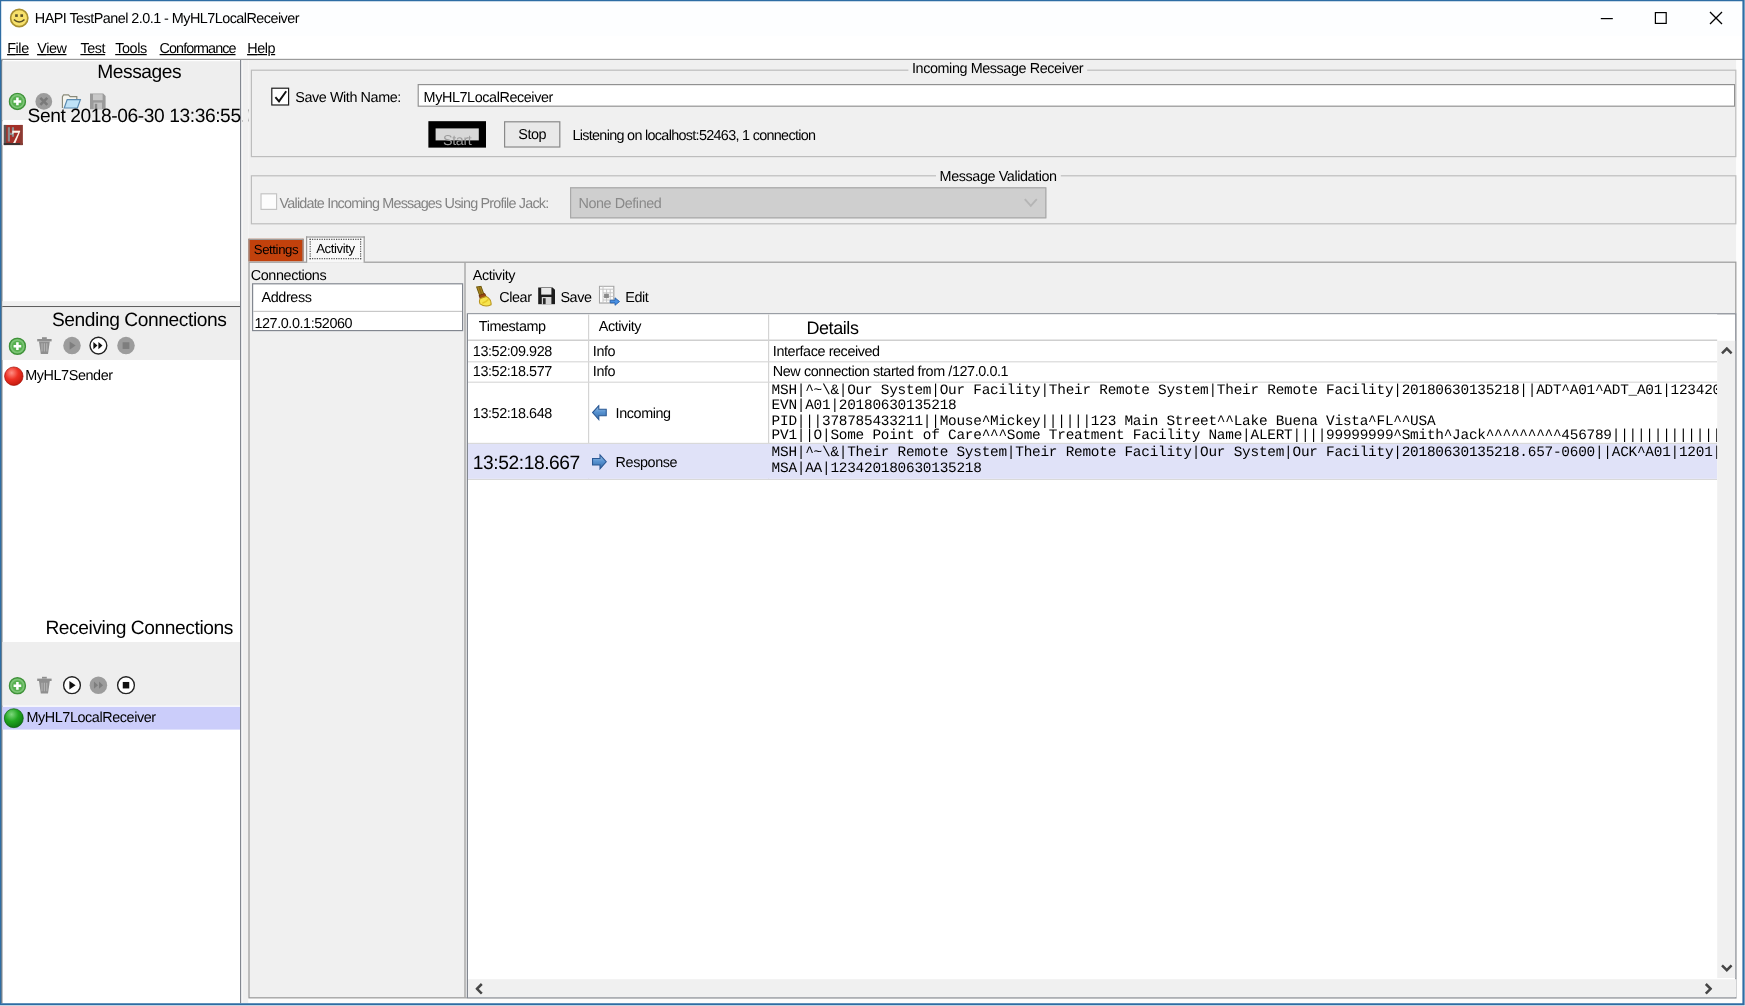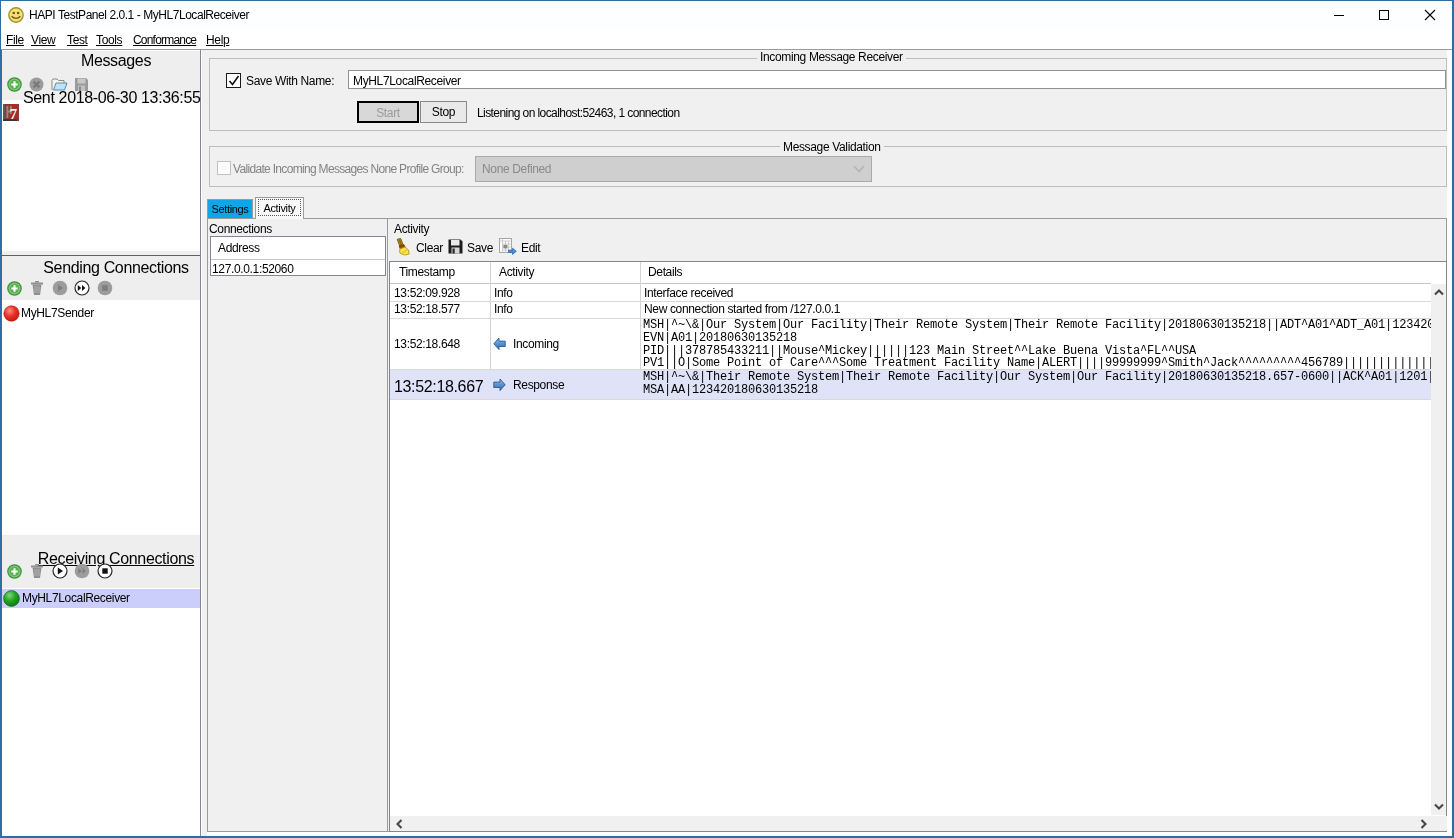--- a/index.html
+++ b/index.html
@@ -142,21 +142,21 @@
     <stop offset="0" stop-color="#ff8f84"></stop>
         <stop offset="0.45" stop-color="#ee3124"></stop>
         <stop offset="1" stop-color="#b81408"></stop>
   </radialGradient>
     </defs>
   <circle cx="8.5" cy="8.5" r="7.7" fill="url(#rs)" stroke="#a61208" stroke-width="0.6"></circle>
 </svg>
 <div class="abs" style="left:21px;top:306px;font-size:12px;letter-spacing:-0.35px">MyHL7Sender</div>
 
 <div class="sect-head" style="left:2px;top:535px;height:53px"></div>
-<div class="sect-title" style="left:2px;top:550px;text-decoration:underline;">Receiving Connections</div>
+<div class="sect-title" style="left:2px;top:515px;">Receiving Connections</div>
 
 <svg class="abs" style="left:7px;top:564px" width="15" height="15" viewBox="0 0 15 15">
   <circle cx="7.5" cy="7.5" r="6.7" fill="#7cc576" stroke="#3f9239" stroke-width="1.2"></circle>
   <circle cx="7.5" cy="7.5" r="4.6" fill="#57b050"></circle>
   <path d="M7.5 4.3 V10.7 M4.3 7.5 H10.7" stroke="#fff" stroke-width="2.1"></path>
 </svg>
 <svg class="abs" style="left:29px;top:563px" width="16" height="16" viewBox="0 0 16 16">
   <path d="M3.5 4.5 L5 15 H11 L12.5 4.5 Z" fill="#8f8f8f"></path>
   <rect x="2" y="2.5" width="12" height="2" fill="#8f8f8f"></rect>
   <rect x="6" y="1" width="4" height="1.5" fill="#8f8f8f"></rect>
@@ -198,35 +198,35 @@
 
 <div class="abs" style="left:226px;top:73px;width:15px;height:15px;background:#fff;border:1.5px solid #1a1a1a"></div>
 <svg class="abs" style="left:228px;top:75px" width="12" height="12" viewBox="0 0 12 12">
   <path d="M1.5 6 L4.5 9.5 L10.5 1" fill="none" stroke="#111" stroke-width="1.6"></path>
 </svg>
 <div class="abs" style="left:246px;top:74px;font-size:12px;letter-spacing:-0.35px">Save With Name:</div>
 
 <div class="abs" style="left:348px;top:70px;width:1098px;height:19px;background:#fff;border:1px solid #919191"></div>
 <div class="abs" style="left:353px;top:74px;font-size:12px;letter-spacing:-0.35px">MyHL7LocalReceiver</div>
 
-<div class="btn" style="left:357px;top:101px;width:62px;height:22px;background:#d8d8d8;border:2px solid #000000;color:#9b9b9b;line-height:20px">Start</div>
+<div class="btn" style="left:357px;top:101px;width:48px;height:22px;background:#d8d8d8;border:6px solid #000000;color:#9b9b9b;line-height:20px">Start</div>
 <div class="btn" style="left:420px;top:101px;width:47px;height:22px;background:#e9e9e9;border:1px solid #8a8a8a;line-height:20px">Stop</div>
 <div class="abs" style="left:477px;top:106px;font-size:12px;letter-spacing:-0.58px">Listening on localhost:52463, 1 connection</div>
 
 <div class="gbox" style="left:209px;top:146px;width:1238px;height:41px"></div>
 <div class="gtitle" style="left:780px;top:140px">Message Validation</div>
 <div class="abs" style="left:217px;top:161px;width:14px;height:14px;background:#fcfcfc;border:1px solid #c3c3c3"></div>
-<div class="abs" style="left:233px;top:162px;color:#838383;font-size:12px;letter-spacing:-0.68px">Validate Incoming Messages None Profile Group:</div>
+<div class="abs" style="left:233px;top:162px;color:#838383;font-size:12px;letter-spacing:-0.68px">Validate Incoming Messages Using Profile Jack:</div>
 <div class="abs" style="left:475px;top:156px;width:397px;height:26px;background:#cfcfcf;border:1px solid #a9a9a9"></div>
 <div class="abs" style="left:482px;top:162px;color:#8a8a8a;font-size:12px;letter-spacing:-0.35px">None Defined</div>
 <svg class="abs" style="left:853px;top:165px" width="12" height="8" viewBox="0 0 12 8">
   <path d="M1 1 L6 6.5 L11 1" fill="none" stroke="#b5b5b5" stroke-width="1.6"></path>
 </svg>
 
-<div class="tab" style="left:207px;top:199px;width:46px;height:19px;background:#0ea5e9;border-bottom:none;text-align:center;line-height:18px;font-size:11px;z-index:0">Settings</div>
+<div class="tab" style="left:207px;top:199px;width:46px;height:19px;background:#c2410c;border-bottom:none;text-align:center;line-height:18px;font-size:11px;z-index:0">Settings</div>
 <div class="tab" style="left:255px;top:197px;width:49px;height:22px;background:#f8f8f8;border-bottom:none;text-align:center;line-height:20px;z-index:3;font-size:11px">Activity</div>
 <div class="abs" style="left:258px;top:199px;width:43px;height:17px;border:1px dotted #555;z-index:4"></div>
 
 <div class="abs" style="left:207px;top:218px;width:1240px;height:614px;border:1px solid #9b9b9b;background:#f0f0f0;z-index:1"></div>
 
 <div class="abs" style="left:209px;top:222px;font-size:12px;letter-spacing:-0.35px;z-index:2">Connections</div>
 <div class="abs" style="left:210px;top:236px;width:176px;height:40px;background:#fff;border:1px solid #828790;z-index:2"></div>
 <div class="abs" style="left:218px;top:241px;font-size:12px;letter-spacing:-0.35px;z-index:2">Address</div>
 <div class="abs" style="left:211px;top:259px;width:174px;height:1px;background:#c8c8c8;z-index:2"></div>
 <div class="abs" style="left:212px;top:262px;font-size:12px;letter-spacing:-0.35px;z-index:2">127.0.0.1:52060</div>
@@ -259,21 +259,21 @@
   <path d="M9.5 12.2 L13.5 12.2 L13.5 10.2 L17.3 13.3 L13.5 16.4 L13.5 14.4 L9.5 14.4 Z" fill="#4a90e2" stroke="#1f5aa8" stroke-width="0.7"></path>
 </svg>
 <div class="abs" style="left:521px;top:241px;font-size:12px;letter-spacing:-0.35px;z-index:2">Edit</div>
 
 <div class="abs" style="left:389px;top:261px;width:1058px;height:571px;background:#fff;border:1px solid #828790;z-index:2" id="acttable"></div>
 
 <div class="abs" style="left:390px;top:262px;width:1041px;height:21px;background:#fff;z-index:3"></div>
 <div class="abs" style="left:390px;top:283px;width:1041px;height:1px;background:#c4c4c4;z-index:3"></div>
 <div class="abs" style="left:399px;top:265px;font-size:12px;letter-spacing:-0.35px;z-index:3">Timestamp</div>
 <div class="abs" style="left:499px;top:265px;font-size:12px;letter-spacing:-0.35px;z-index:3">Activity</div>
-<div class="abs" style="left:648px;top:265px;font-size:12px;letter-spacing:-0.35px;z-index:3">Details</div>
+<div class="abs" style="left:672px;top:265px;font-size:15px;letter-spacing:-0.35px;z-index:3">Details</div>
 
 <div class="abs" style="left:490px;top:262px;width:1px;height:138px;background:#d4d4d4;z-index:3"></div>
 <div class="abs" style="left:640px;top:262px;width:1px;height:138px;background:#d4d4d4;z-index:3"></div>
 
 <div class="abs" style="left:390px;top:301px;width:1041px;height:1px;background:#d9d9d9;z-index:3"></div>
 <div class="abs" style="left:390px;top:318px;width:1041px;height:1px;background:#d9d9d9;z-index:3"></div>
 <div class="abs" style="left:390px;top:369px;width:1041px;height:1px;background:#d9d9d9;z-index:3"></div>
 <div class="abs" style="left:390px;top:399px;width:1041px;height:1px;background:#d9d9d9;z-index:3"></div>
 
 <div class="abs" style="left:394px;top:286px;font-size:12px;letter-spacing:-0.35px;z-index:3">13:52:09.928</div>

